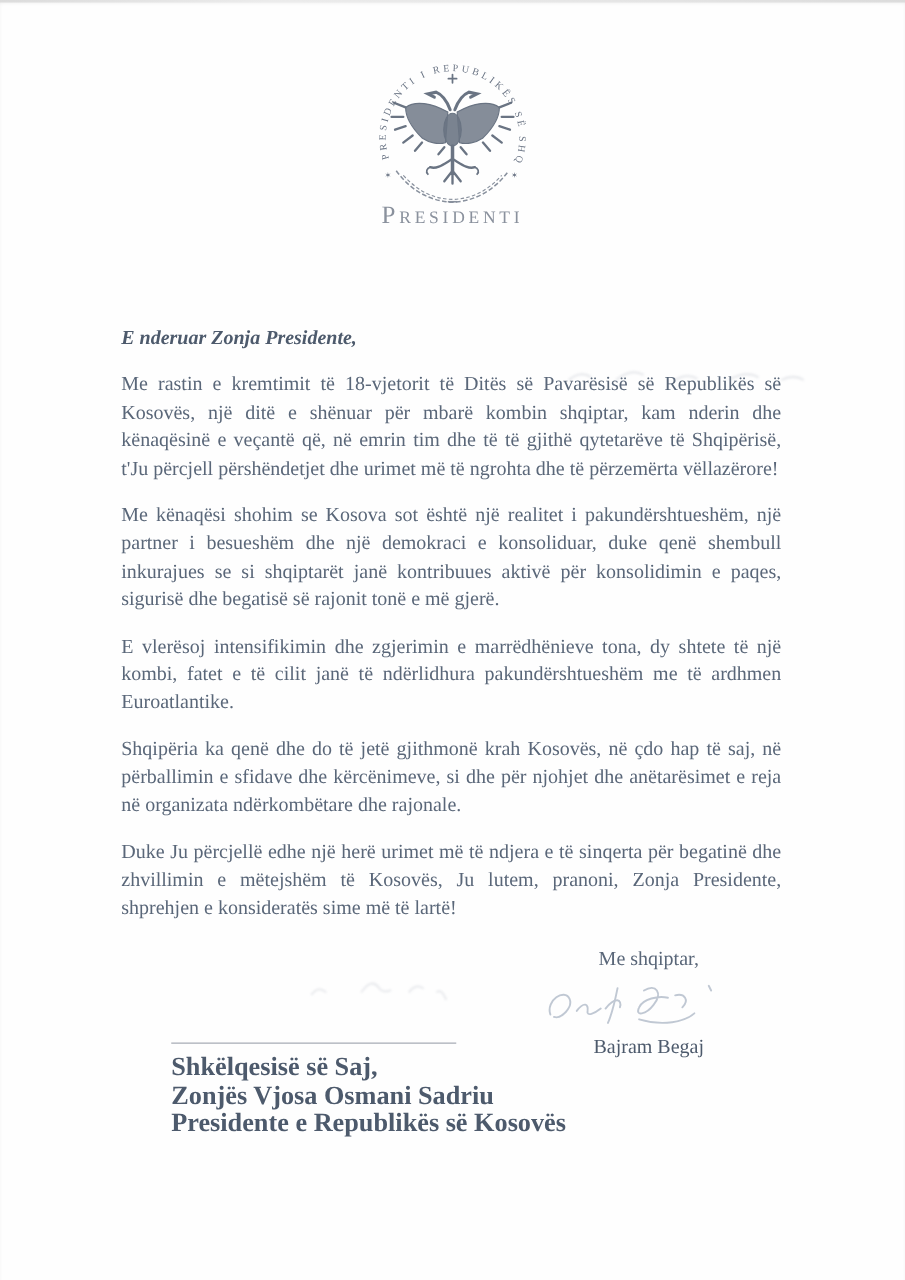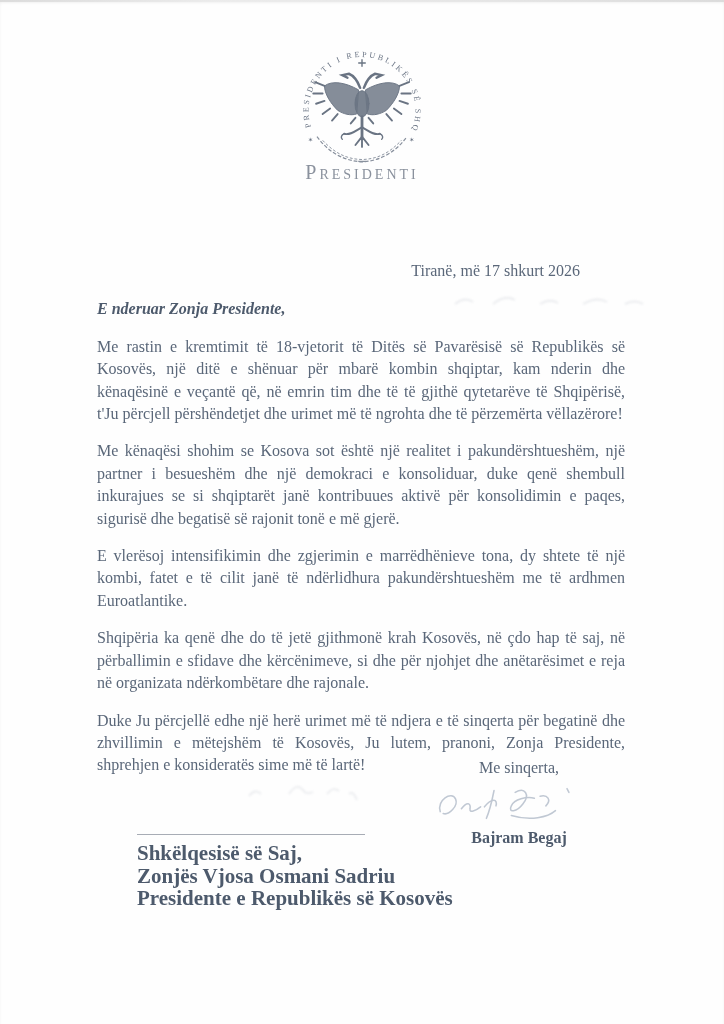--- a/index.html
+++ b/index.html
@@ -47,21 +47,21 @@
   .content p.para{
     margin:0 0 15px 0;
     text-align:justify;
   }
   
   .closing-block{
     position:absolute;top:757px;right:95px;width:220px;
     text-align:center;color:#5a6779;font-size:16px;line-height:22px;
   }
   .signature-svg{display:block;margin:0 auto;width:200px;height:48px;}
-  .signer-name{font-weight:bold;color:#4d5a6c;}
+  .signer-name{font-weight:normal;color:#4d5a6c;}
   
   .recipient-block{
     position:absolute;top:834px;left:97px;width:320px;
     color:#4d5a6c;font-size:21px;line-height:22.5px;font-weight:bold;margin-left:40px;
   }
   .recipient-rule{
     width:228px;border:none;border-top:1.2px solid #a7acb5;
     margin:0 0 7px 0;
   }
   .recipient-line{margin:0;}
@@ -111,31 +111,30 @@
     </g>
     <text x="22" y="104" font-size="7" fill="#6b7585">✶</text>
     <text x="130" y="104" font-size="7" fill="#6b7585">✶</text>
   </svg>
 
   <div class="org-title">
     <div class="line2">Presidenti</div>
   </div>
 
   <div class="content">
-    <p class="date-line">Tiranë, më 17 shkurt 2026</p>
     <p class="salutation">E nderuar Zonja Presidente,</p>
     <p class="para">Me rastin e kremtimit të 18-vjetorit të Ditës së Pavarësisë së Republikës së Kosovës, një ditë e shënuar për mbarë kombin shqiptar, kam nderin dhe kënaqësinë e veçantë që, në emrin tim dhe të të gjithë qytetarëve të Shqipërisë, t'Ju përcjell përshëndetjet dhe urimet më të ngrohta dhe të përzemërta vëllazërore!</p>
     <p class="para">Me kënaqësi shohim se Kosova sot është një realitet i pakundërshtueshëm, një partner i besueshëm dhe një demokraci e konsoliduar, duke qenë shembull inkurajues se si shqiptarët janë kontribuues aktivë për konsolidimin e paqes, sigurisë dhe begatisë së rajonit tonë e më gjerë.</p>
     <p class="para">E vlerësoj intensifikimin dhe zgjerimin e marrëdhënieve tona, dy shtete të një kombi, fatet e të cilit janë të ndërlidhura pakundërshtueshëm me të ardhmen Euroatlantike.</p>
     <p class="para">Shqipëria ka qenë dhe do të jetë gjithmonë krah Kosovës, në çdo hap të saj, në përballimin e sfidave dhe kërcënimeve, si dhe për njohjet dhe anëtarësimet e reja në organizata ndërkombëtare dhe rajonale.</p>
     <p class="para">Duke Ju përcjellë edhe një herë urimet më të ndjera e të sinqerta për begatinë dhe zhvillimin e mëtejshëm të Kosovës, Ju lutem, pranoni, Zonja Presidente, shprehjen e konsideratës sime më të lartë!</p>
   </div>
 
   <div class="closing-block">
-    <div>Me sinqerta,</div>
+    <div>Me shqiptar,</div>
     <svg class="signature-svg" viewBox="0 0 200 50" aria-hidden="true">
       <g stroke="#b6bfcc" fill="none" stroke-width="1.6" stroke-linecap="round" opacity=".85">
         <path d="M18,34 C14,22 30,12 34,21 C37,28 27,38 21,36"></path>
         <path d="M40,31 c6,-8 10,-6 9,0 c-1,5 6,2 11,-2"></path>
         <path d="M64,29 c8,-10 14,-8 12,-1"></path>
         <path d="M74,12 c-2,10 -4,20 -8,29"></path>
         <path d="M96,14 c10,-6 16,2 8,12 c-6,8 -16,10 -12,2 c3,-7 16,-10 24,-8"></path>
         <path d="M122,18 c8,-2 12,4 6,10"></path>
         <path d="M92,38 c20,6 38,2 46,-5"></path>
         <path d="M150,10 l2,4"></path>

